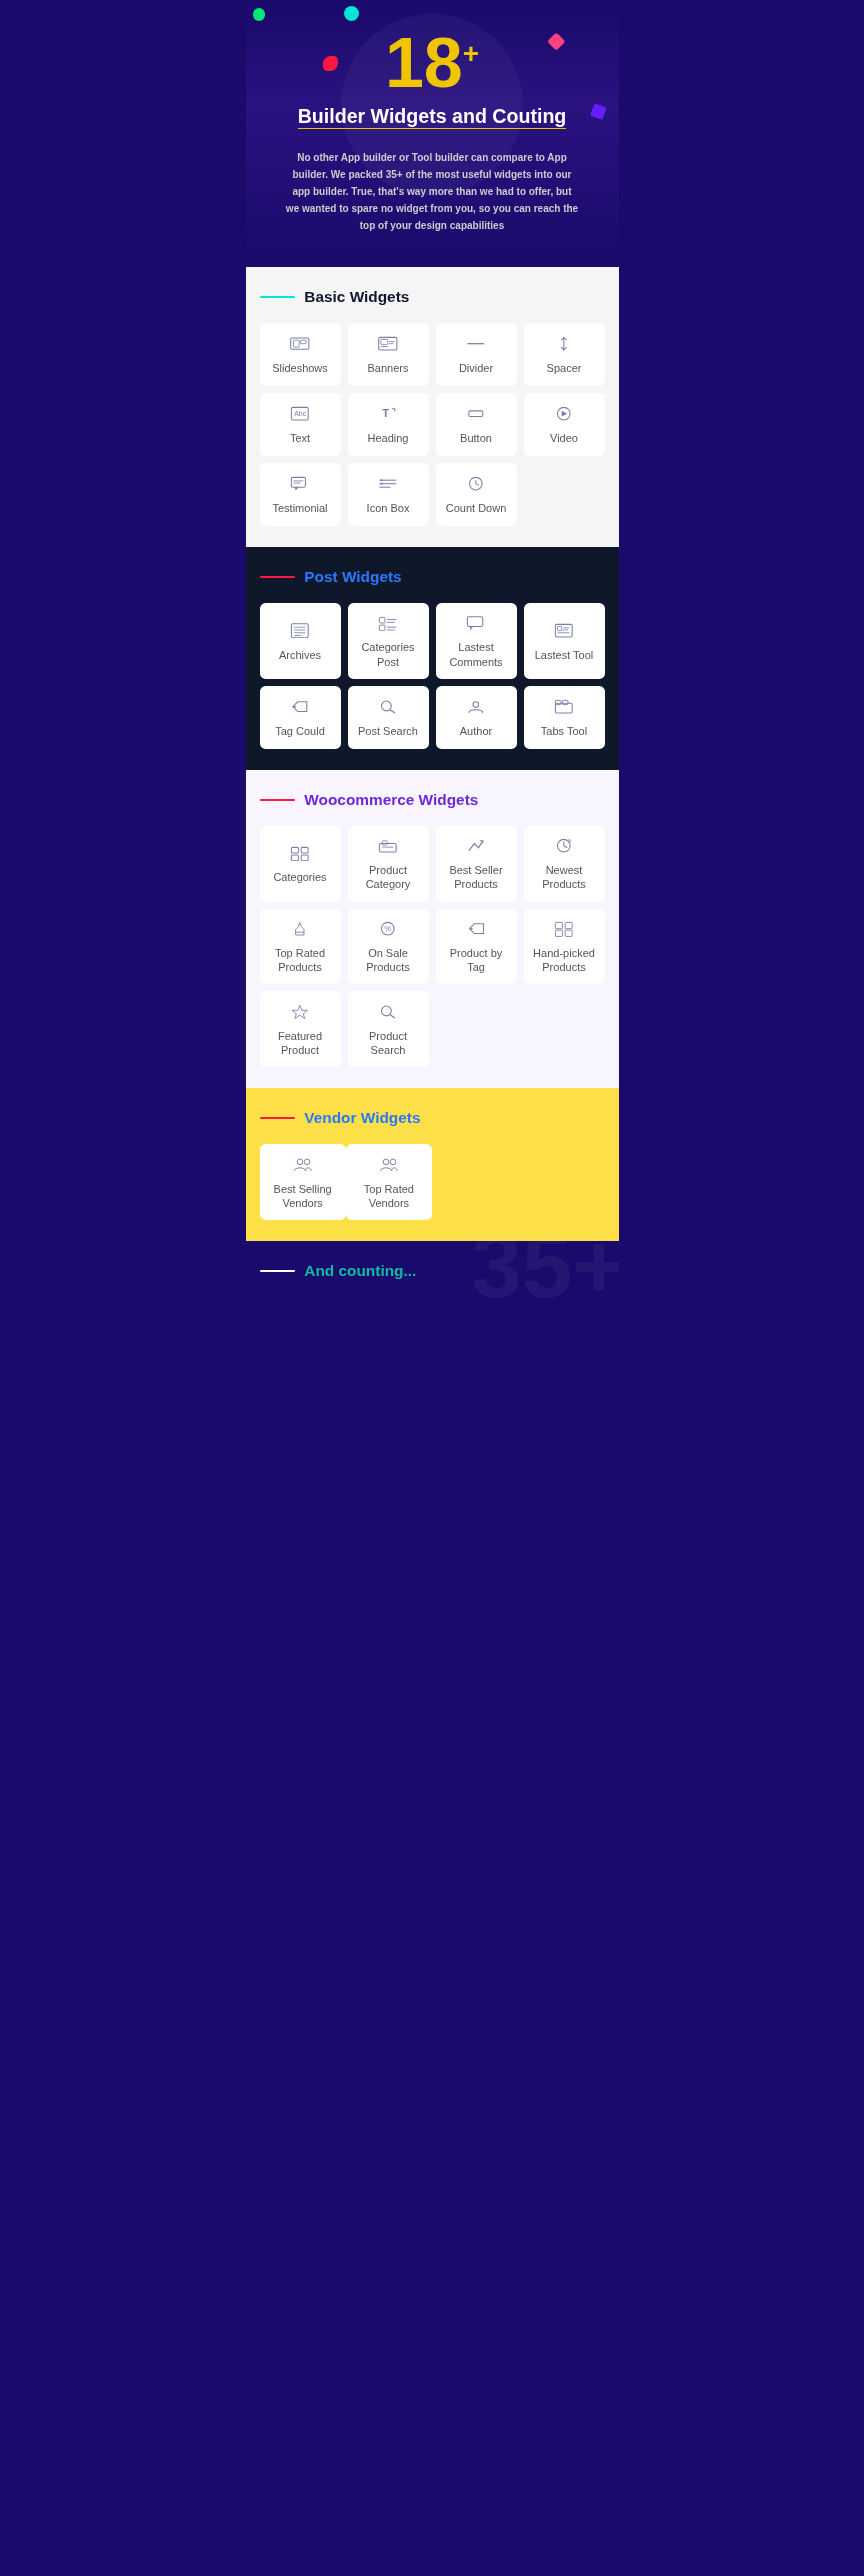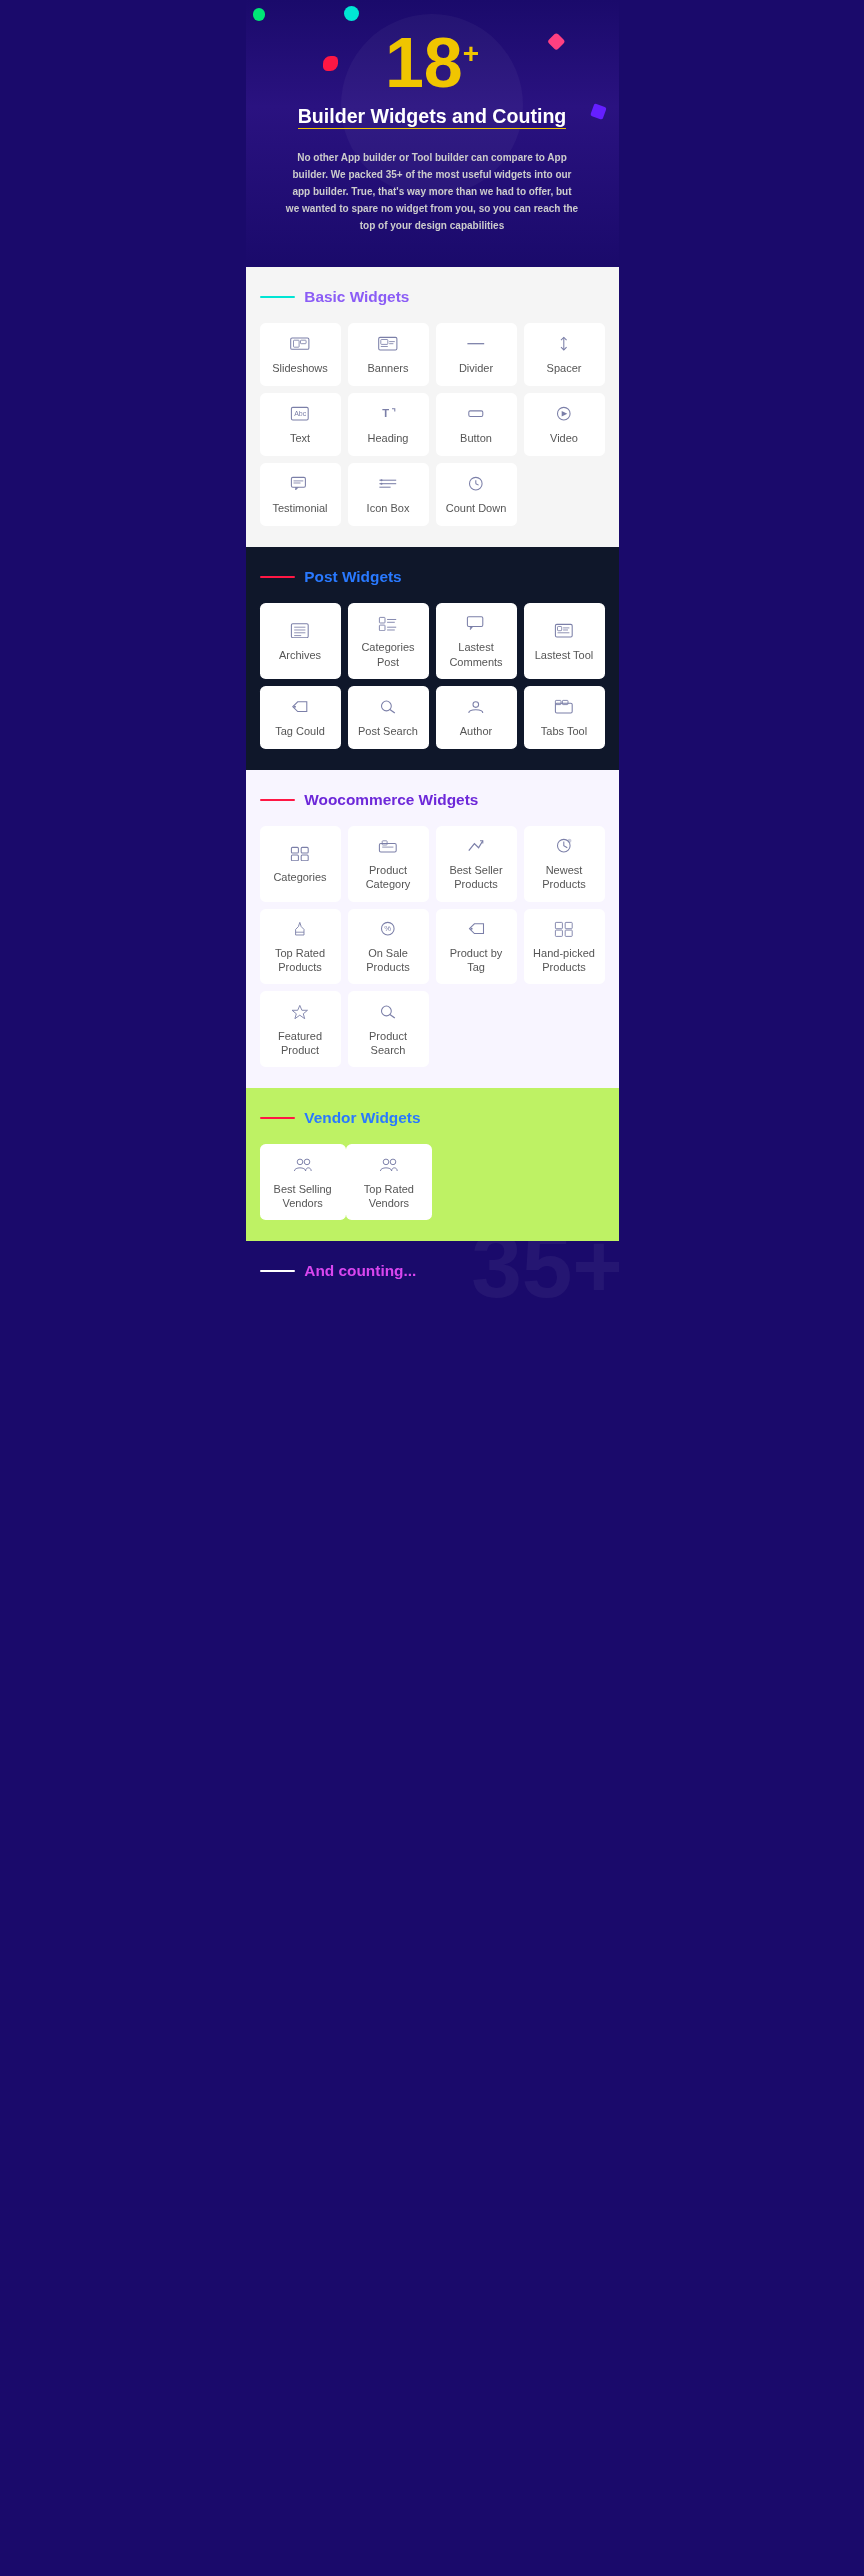--- a/index.html
+++ b/index.html
@@ -155,21 +155,21 @@
     }
     .and-counting-line {
       width: 35px;
       height: 2.1px;
       background: #fff;
       border-radius: 1.4px;
     }
     .and-counting-text {
       font-size: 15.4px;
       font-weight: 700;
-      color: #d946ef;
+      color: #14b8a6;
     }
 
     
     .watermark {
       position: absolute;
       bottom: 0; right: -7px;
       font-size: 91px;
       font-weight: 900;
       color: rgba(255,255,255,0.05);
       line-height: 1;
@@ -184,21 +184,21 @@
     }
     .section-post {
       background: #0f172a;
       padding: 21px 14px 14px;
     }
     .section-woo {
       background: #f8f5ff;
       padding: 21px 14px 14px;
     }
     .section-vendor {
-      background: #bef264;
+      background: #fde047;
       padding: 21px 14px 14px;
     }
     .section-ending {
       background: #1a0a6b;
       position: relative;
       min-height: 70px;
       overflow: hidden;
     }
   </style>
 </head>
@@ -219,21 +219,21 @@
     <div class="hero-title">
       <span>Builder Widgets</span><span> and Couting</span>
     </div>
     <p class="hero-desc">No other App builder or Tool builder can compare to App builder. We packed 35+ of the most useful widgets into our app builder. True, that's way more than we had to offer, but we wanted to spare no widget from you, so you can reach the top of your design capabilities</p>
   </div>
 </div>
 
 <div class="section-basic">
   <div class="section-header">
     <div class="section-line" style="background:#00e5d4;"></div>
-    <div class="section-title" style="color:#8b5cf6;">Basic Widgets</div>
+    <div class="section-title" style="color:#0f172a;">Basic Widgets</div>
   </div>
 
   <div class="widget-grid">
     <div class="widget-card">
       <div class="widget-icon">
         <svg width="19.6" height="15.4" viewBox="0 0 28 22" fill="none">
             <rect x="1" y="3" width="26" height="16" rx="2" stroke="#7b7fa8" stroke-width="1.5"></rect>
             <rect x="5" y="6" width="8" height="10" rx="1" stroke="#7b7fa8" stroke-width="1.2"></rect>
             <rect x="15" y="6" width="8" height="5" rx="1" stroke="#7b7fa8" stroke-width="1.2"></rect>
           </svg>

